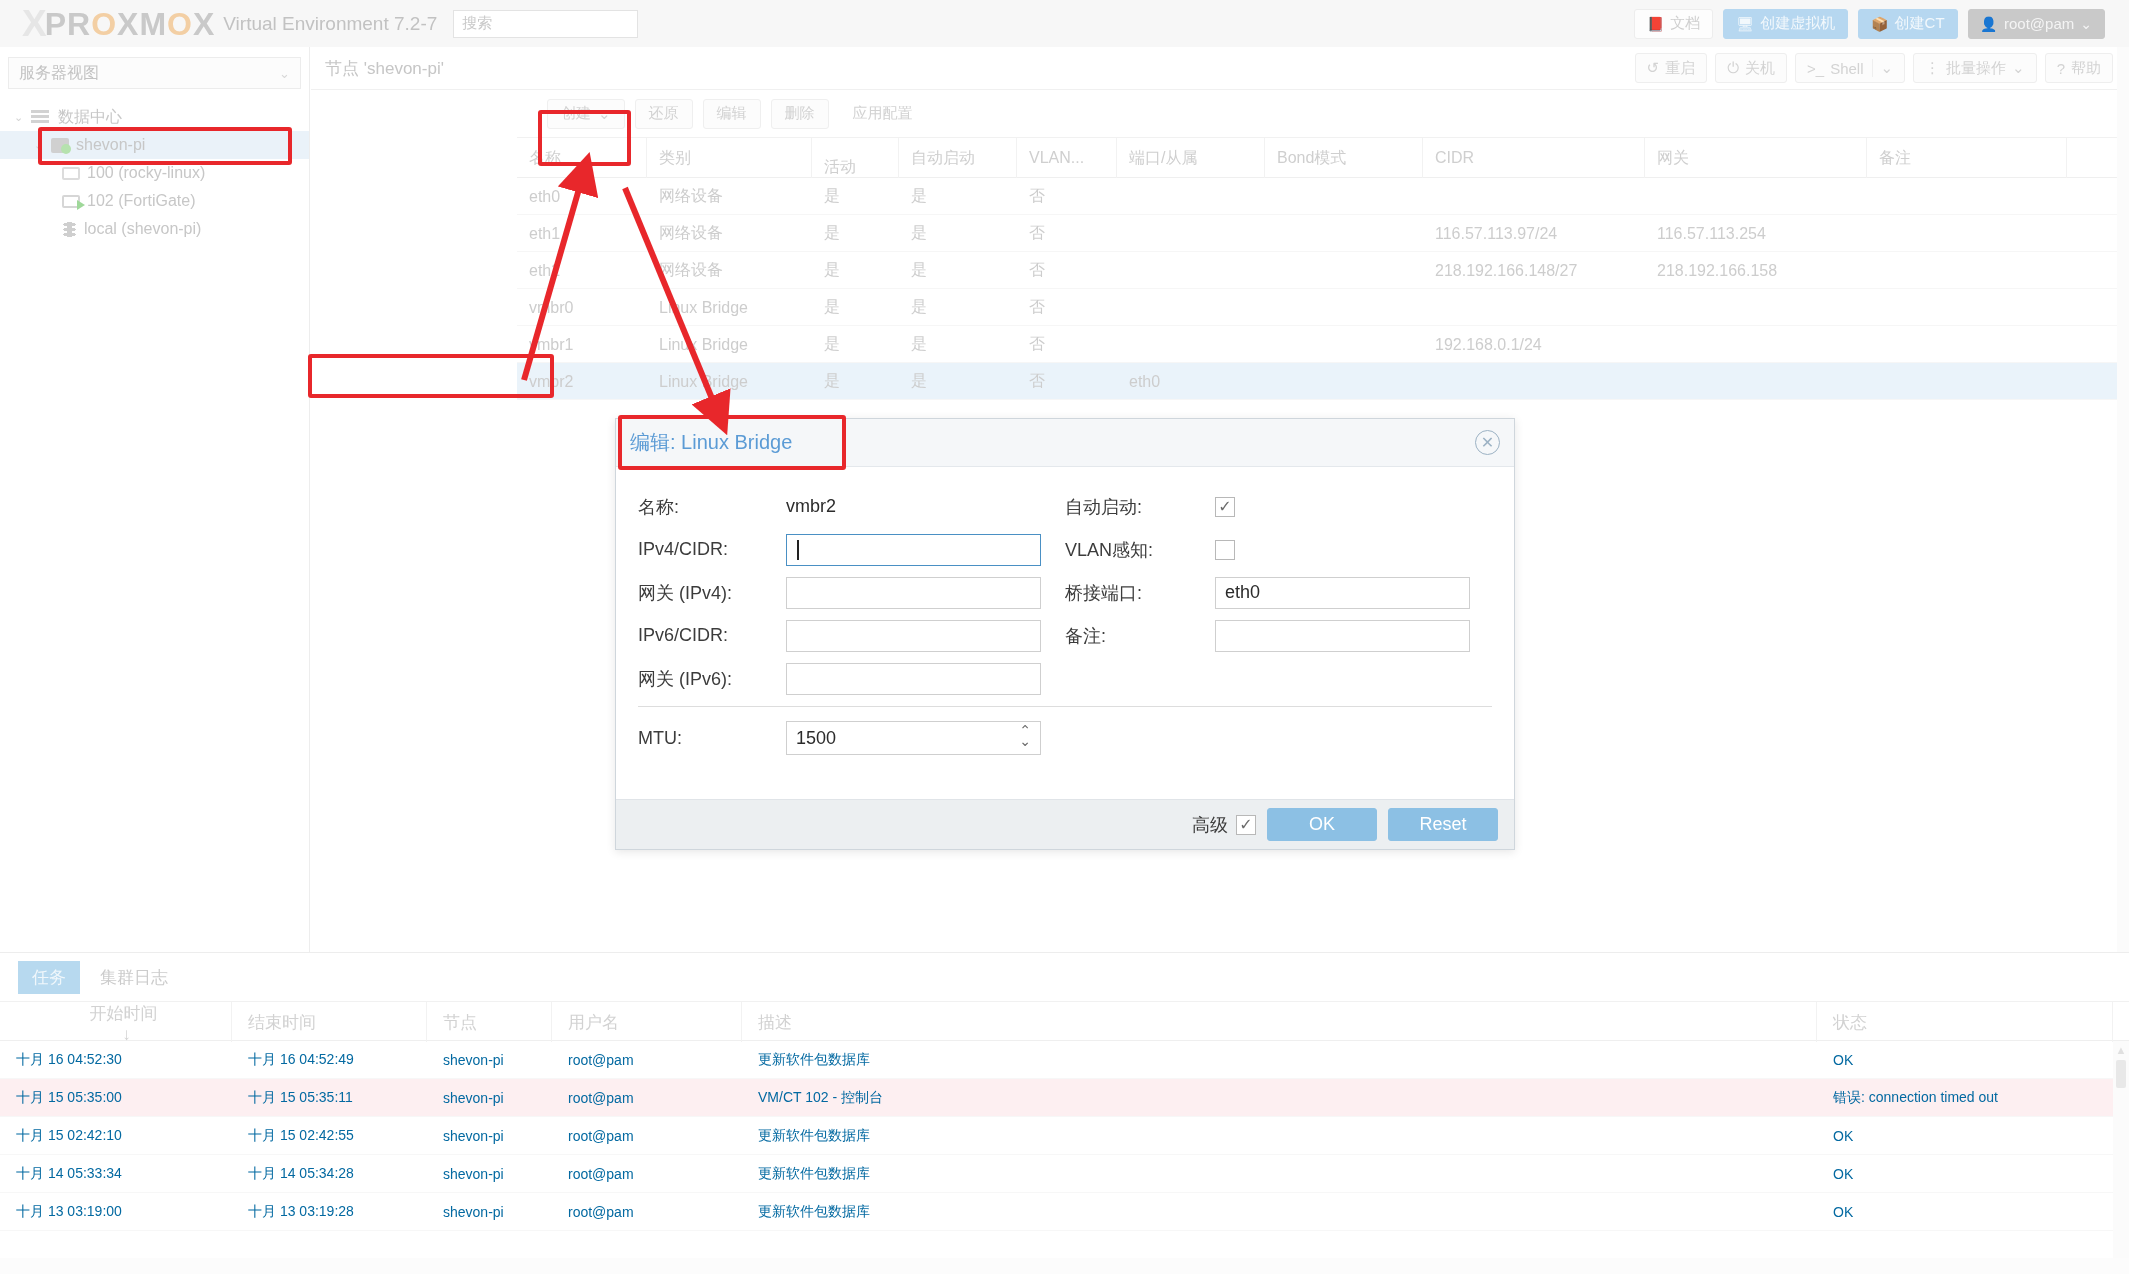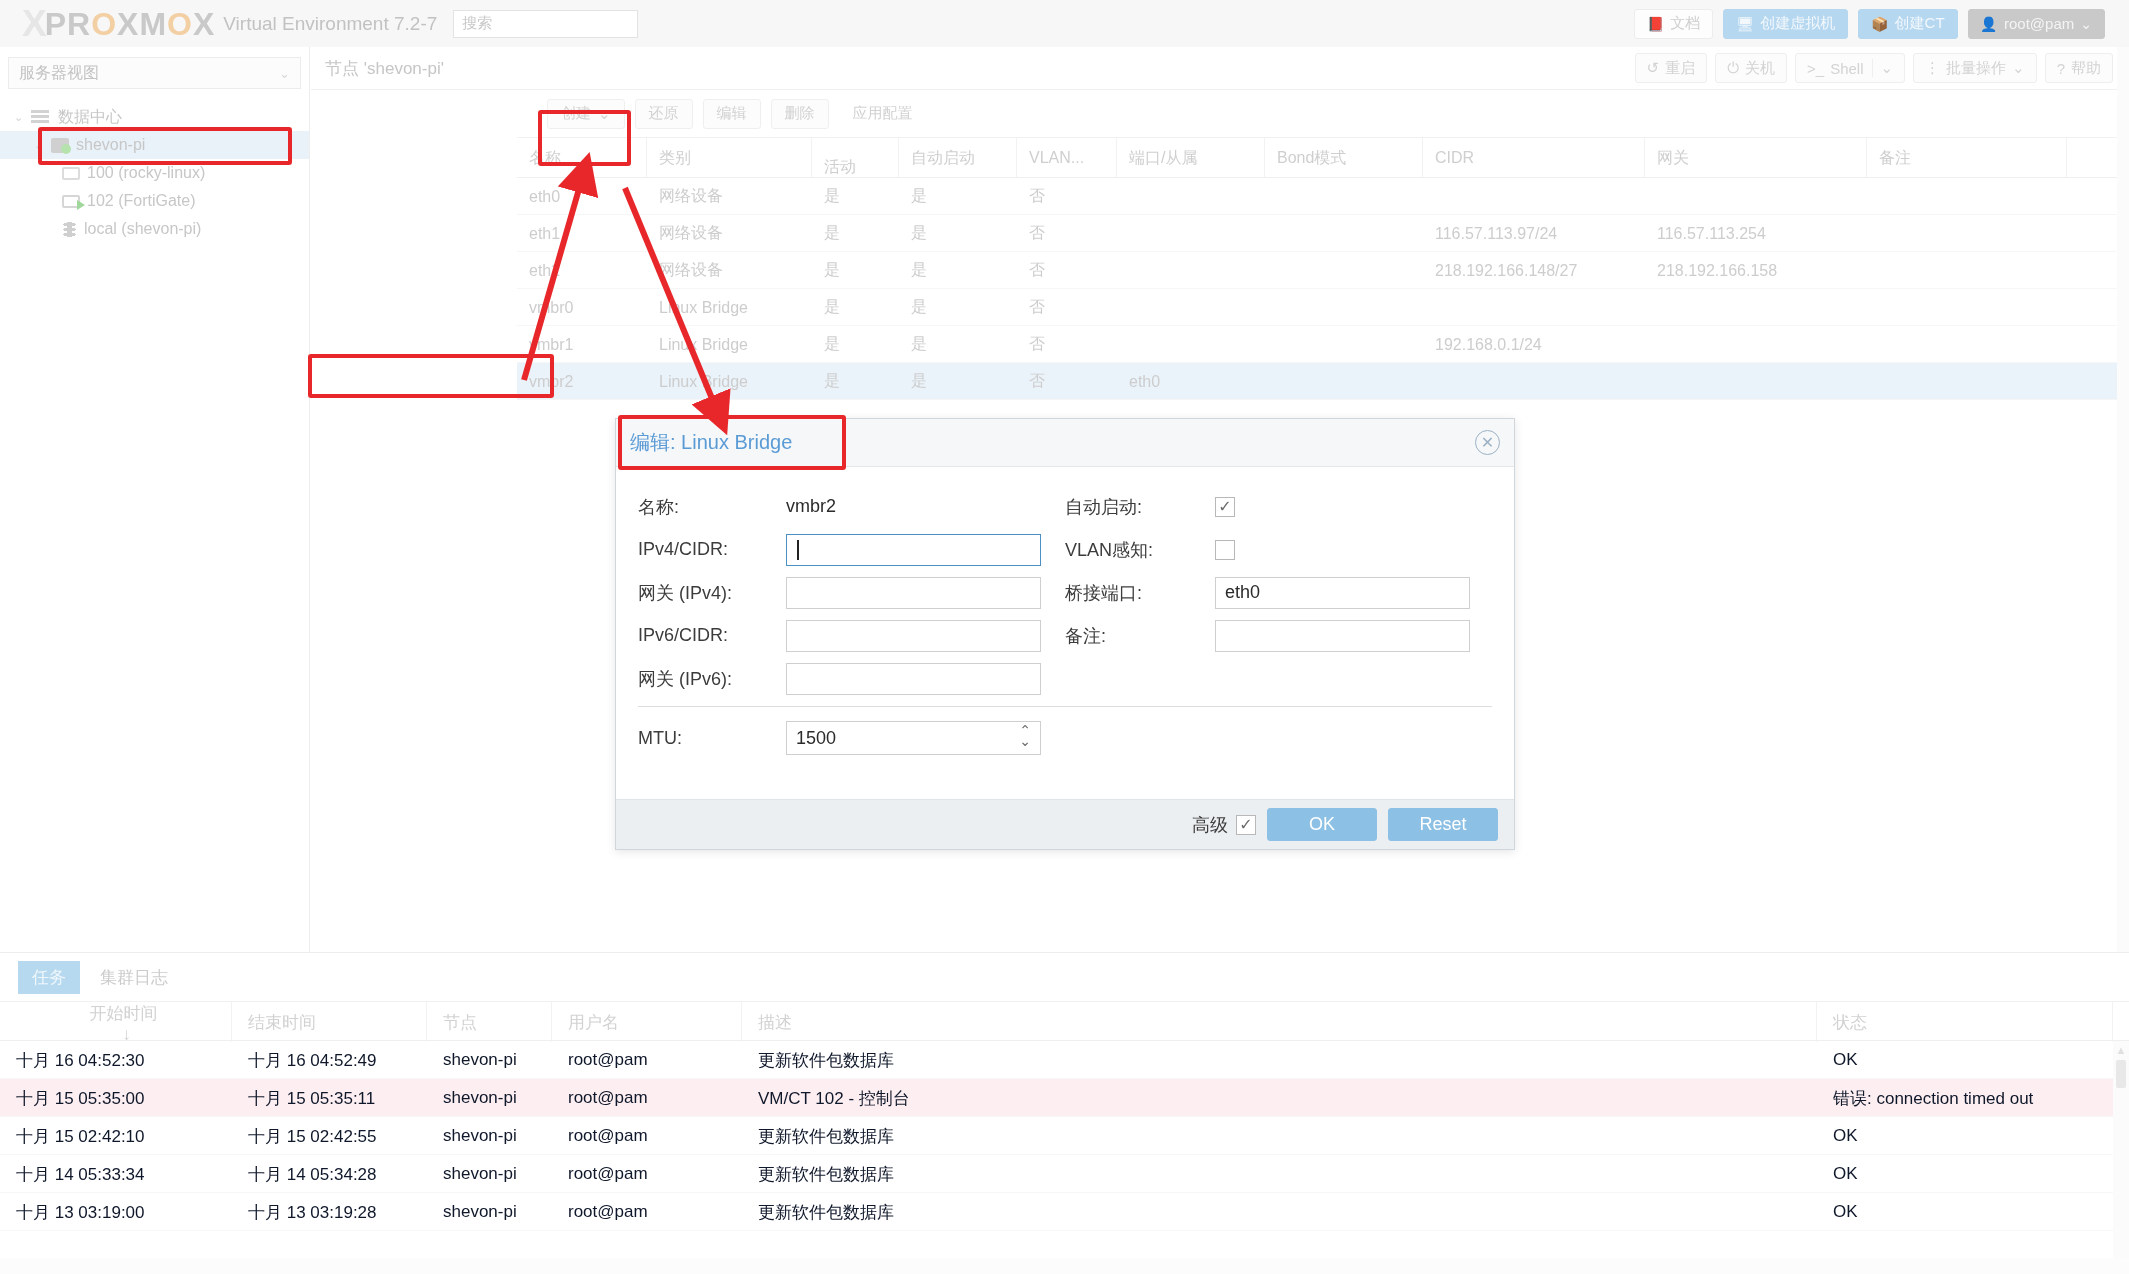--- a/index.html
+++ b/index.html
@@ -240,21 +240,21 @@
   }
   .tab.active { background: #b7d9ef; color: #f0f7fb; }
   .task-head { display: flex; height: 40px; border-top: 1px solid #f1f1f1; border-bottom: 1px solid #efefef;}
   .task-th {
     font-size: 17px; color: #d2d2d2; display: flex; align-items: center;
     padding-left: 16px; border-right: 1px solid #f2f2f2; height: 40px; white-space: nowrap;
   }
   .task-row { display: flex; height: 38px; border-bottom: 1px solid #f7f7f7; }
   .task-row.err { background: #fdeff1; }
   .task-td {
-    font-size: 17px; color: #0f172a; display: flex; align-items: center;
+    font-size: 14px; color: #0369a1; display: flex; align-items: center;
     padding-left: 16px; height: 38px; white-space: nowrap; overflow: hidden;
   }
   .scrollbar {
     position: absolute; right: 0; top: 88px; width: 16px; bottom: 16px;
     background: #fbfbfb;
   }
   .scroll-up { text-align: center; color: #e0e0e0; font-size: 11px; padding-top: 3px; }
   .scroll-thumb { margin: 4px 3px 0 3px; height: 28px; background: #e8e8e8; border-radius: 2px;}
   .bottom-strip { position:absolute; left:0; bottom:0; width:2129px; height:16px; background:#fcfcfc; }
   .right-edge { position:absolute; right:0; top:47px; width:12px; bottom:322px; background:#fbfbfb;}

